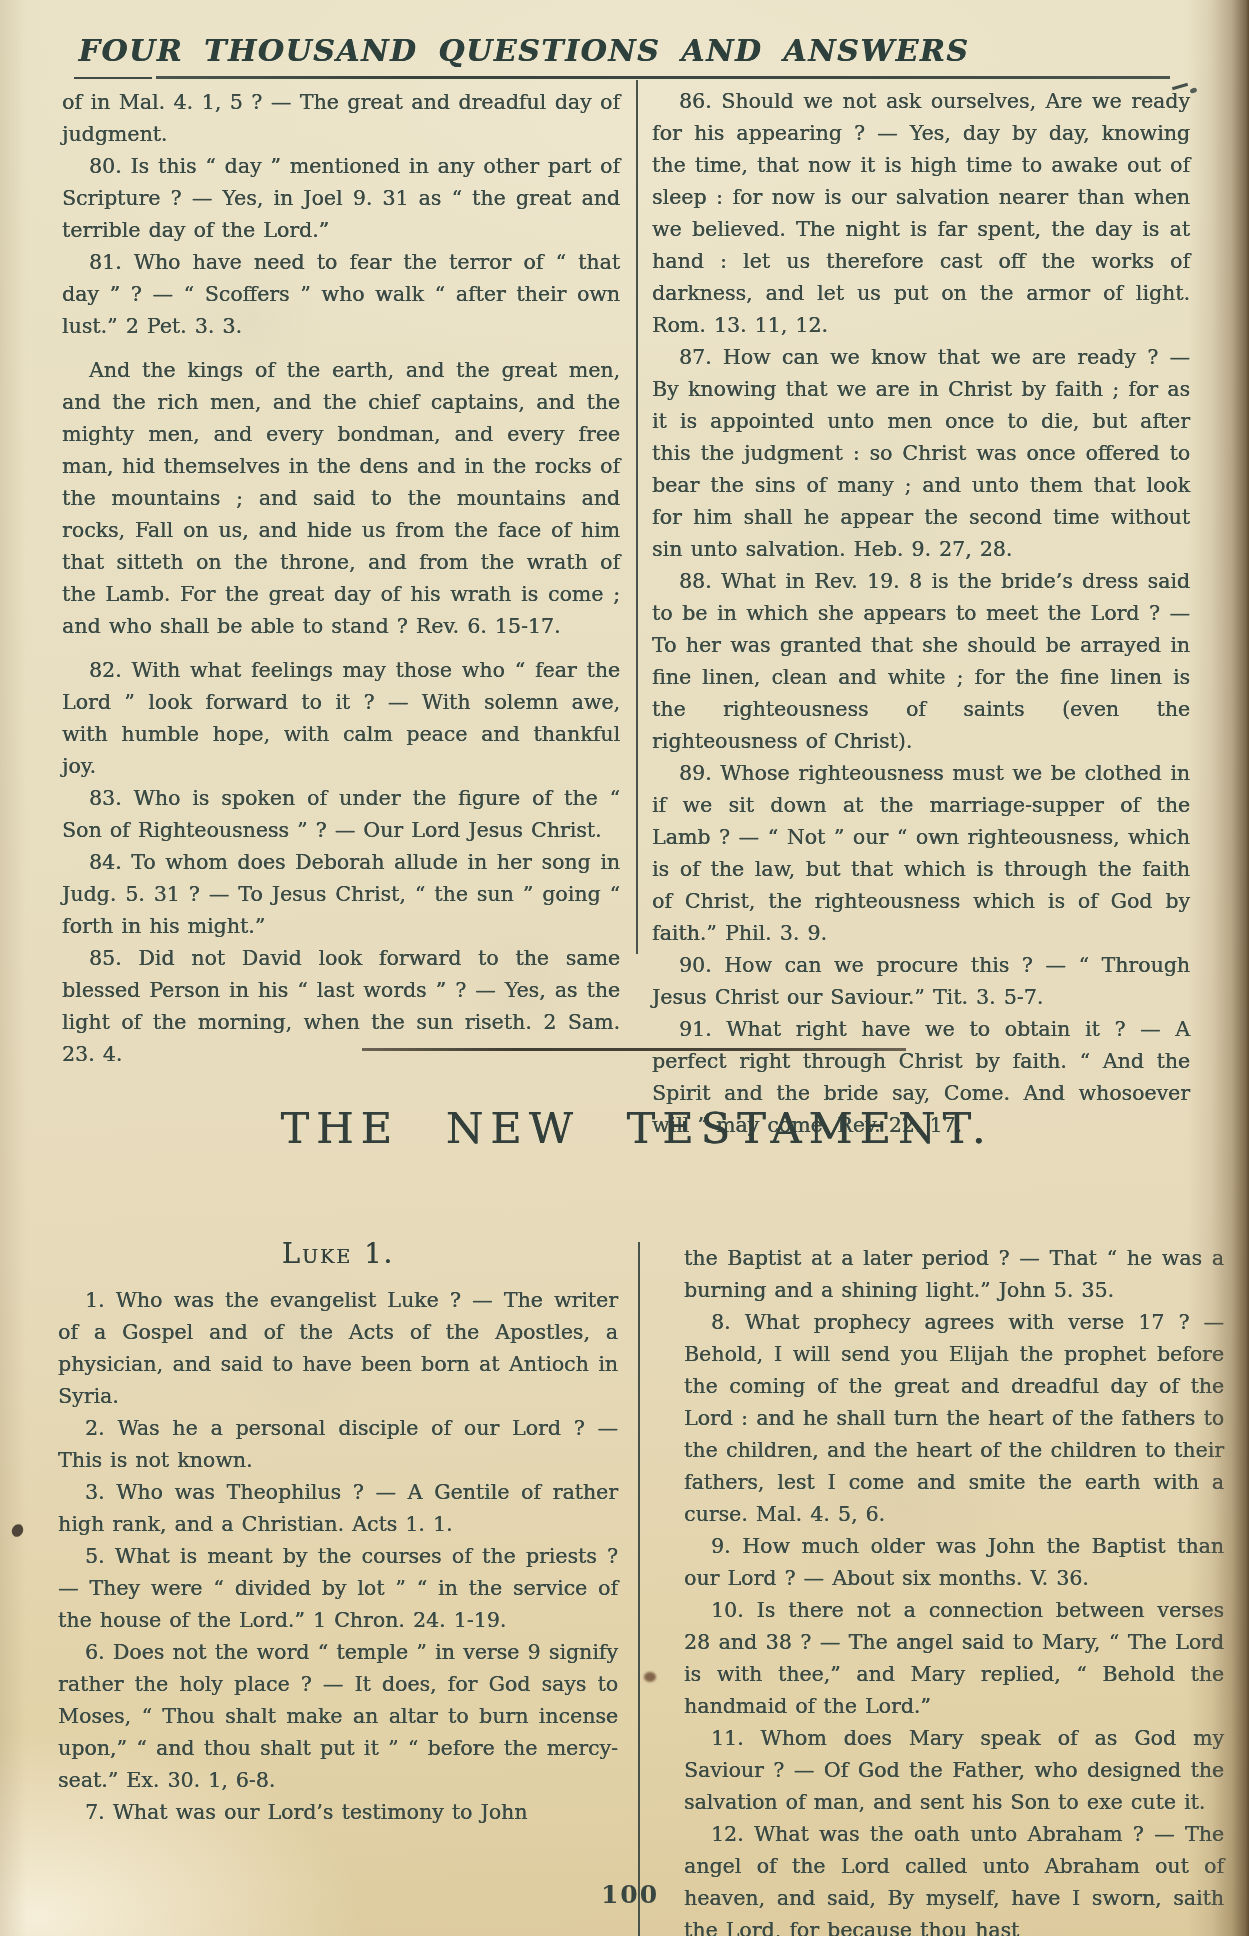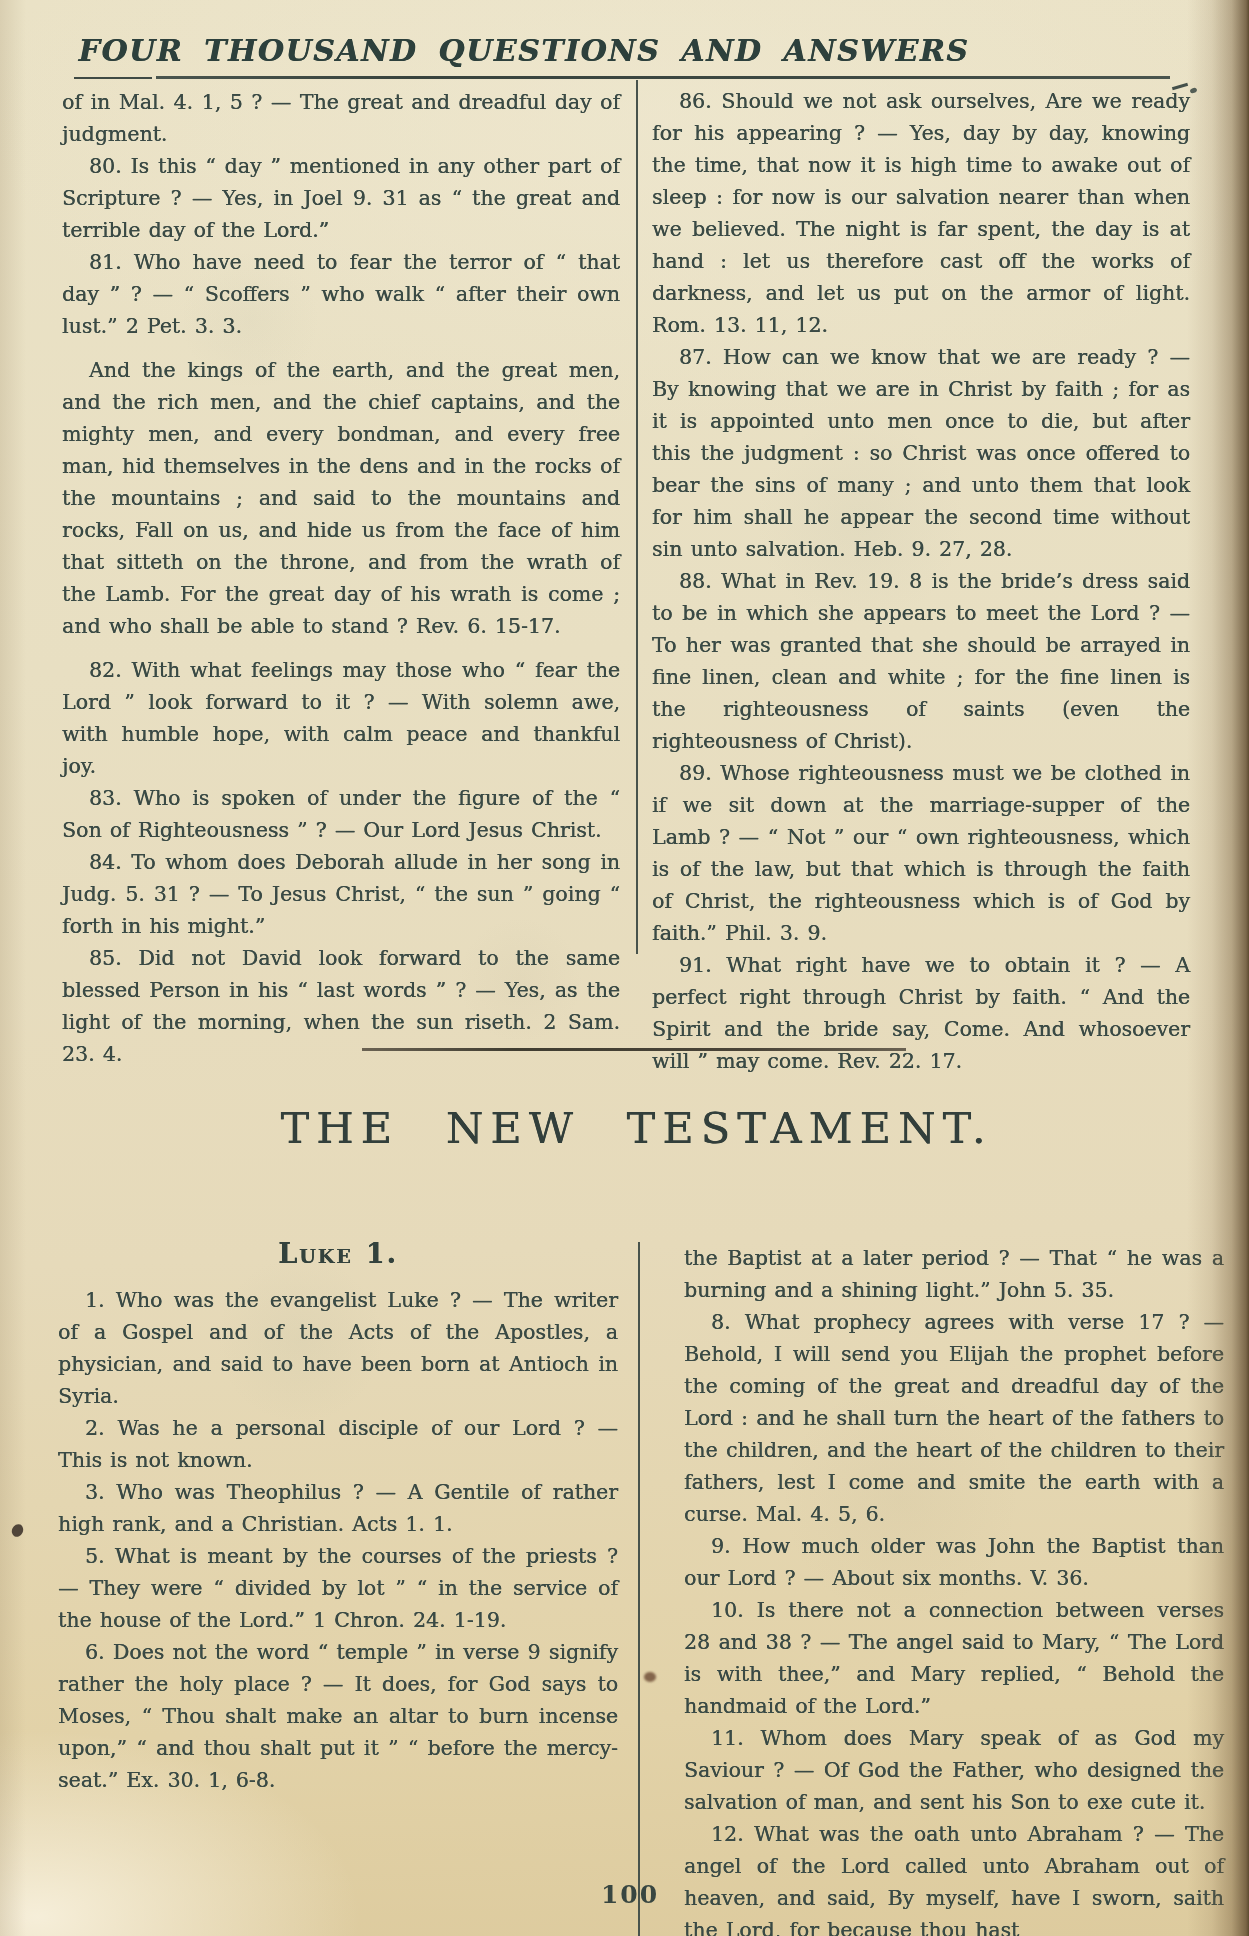--- a/index.html
+++ b/index.html
@@ -46,21 +46,21 @@
   #section-divider{
     position:absolute;left:362px;top:1048px;width:544px;height:3px;
     background:linear-gradient(90deg,#6a6252,#403d31 28%,#4a4438 72%,#6a6252);
   }
   #nt-heading{
     position:absolute;top:1103px;left:12px;width:1249px;text-align:center;
     font-size:43px;font-weight:normal;letter-spacing:7px;word-spacing:26px;
     color:#323f3b;margin:0;text-shadow:0.3px 0 0 currentColor;
   }
   #chapter-heading{
-    margin:0 0 14px 0;text-align:center;font-weight:bold;font-variant:small-caps;
+    margin:0 0 14px 0;text-align:center;font-weight:normal;font-variant:small-caps;
     font-size:27px;letter-spacing:2px;color:#33423d;
   }
   #page-number{
     position:absolute;top:1880px;left:0;width:1260px;text-align:center;
     font-size:25px;font-weight:bold;letter-spacing:2px;color:#384641;
   }
   .edge{position:absolute;top:0;height:100%;pointer-events:none;}
   #edge-right{right:0;width:62px;
     background:linear-gradient(90deg,rgba(140,115,80,0) 0%,rgba(140,115,80,.18) 40%,rgba(122,98,64,.45) 72%,rgba(98,77,48,.8) 95%,#5d4a30 100%);}
   #edge-left{left:0;width:26px;
@@ -91,34 +91,36 @@
     <p class="para q">82. With what feelings may those who “ fear the Lord ” look forward to it ? — With solemn awe, with humble hope, with calm peace and thankful joy.</p>
     <p class="para q">83. Who is spoken of under the figure of the “ Son of Righteousness ” ? — Our Lord Jesus Christ.</p>
     <p class="para q">84. To whom does Deborah allude in her song in Judg. 5. 31 ? — To Jesus Christ, “ the sun ” going “ forth in his might.”</p>
     <p class="para q">85. Did not David look forward to the same blessed Person in his “ last words ” ? — Yes, as the light of the morning, when the sun riseth. 2 Sam. 23. 4.</p>
   </div>
 <div id="col-tr" class="col">
     <p class="para q">86. Should we not ask ourselves, Are we ready for his appearing ? — Yes, day by day, knowing the time, that now it is high time to awake out of sleep : for now is our salvation nearer than when we believed. The night is far spent, the day is at hand : let us therefore cast off the works of darkness, and let us put on the armor of light. Rom. 13. 11, 12.</p>
     <p class="para q">87. How can we know that we are ready ? — By knowing that we are in Christ by faith ; for as it is appointed unto men once to die, but after this the judgment : so Christ was once offered to bear the sins of many ; and unto them that look for him shall he appear the second time without sin unto salvation. Heb. 9. 27, 28.</p>
     <p class="para q">88. What in Rev. 19. 8 is the bride’s dress said to be in which she appears to meet the Lord ? — To her was granted that she should be arrayed in fine linen, clean and white ; for the fine linen is the righteousness of saints (even the righteousness of Christ).</p>
     <p class="para q">89. Whose righteousness must we be clothed in if we sit down at the marriage-supper of the Lamb ? — “ Not ” our “ own righteousness, which is of the law, but that which is through the faith of Christ, the righteousness which is of God by faith.” Phil. 3. 9.</p>
+    <p class="para q">90. How can we procure this ? — “ Through Jesus Christ our Saviour.” Tit. 3. 5-7.</p>
     <p class="para q">91. What right have we to obtain it ? — A perfect right through Christ by faith. “ And the Spirit and the bride say, Come. And whosoever will ” may come. Rev. 22. 17.</p>
   </div>
 
 <div id="section-divider"></div>
 <h1 id="nt-heading">THE NEW TESTAMENT.</h1>
 
 <div id="col-bl" class="col">
   <h2 id="chapter-heading">Luke 1.</h2>
   <div>
       <p class="para q">1. Who was the evangelist Luke ? — The writer of a Gospel and of the Acts of the Apostles, a physician, and said to have been born at Antioch in Syria.</p>
       <p class="para q">2. Was he a personal disciple of our Lord ? — This is not known.</p>
       <p class="para q">3. Who was Theophilus ? — A Gentile of rather high rank, and a Christian. Acts 1. 1.</p>
       <p class="para q">5. What is meant by the courses of the priests ? — They were “ divided by lot ” “ in the service of the house of the Lord.” 1 Chron. 24. 1-19.</p>
       <p class="para q">6. Does not the word “ temple ” in verse 9 signify rather the holy place ? — It does, for God says to Moses, “ Thou shalt make an altar to burn incense upon,” “ and thou shalt put it ” “ before the mercy-seat.” Ex. 30. 1, 6-8.</p>
+      <p class="para q">7. What was our Lord’s testimony to John</p>
     </div>
 </div>
 <div id="col-br" class="col">
     <p class="para cont">the Baptist at a later period ? — That “ he was a burning and a shining light.” John 5. 35.</p>
     <p class="para q">8. What prophecy agrees with verse 17 ? — Behold, I will send you Elijah the prophet before the coming of the great and dreadful day of the Lord : and he shall turn the heart of the fathers to the children, and the heart of the children to their fathers, lest I come and smite the earth with a curse. Mal. 4. 5, 6.</p>
     <p class="para q">9. How much older was John the Baptist than our Lord ? — About six months. V. 36.</p>
     <p class="para q">10. Is there not a connection between verses 28 and 38 ? — The angel said to Mary, “ The Lord is with thee,” and Mary replied, “ Behold the handmaid of the Lord.”</p>
     <p class="para q">11. Whom does Mary speak of as God my Saviour ? — Of God the Father, who designed the salvation of man, and sent his Son to exe cute it.</p>
     <p class="para q">12. What was the oath unto Abraham ? — The angel of the Lord called unto Abraham out of heaven, and said, By myself, have I sworn, saith the Lord, for because thou hast</p>
   </div>

